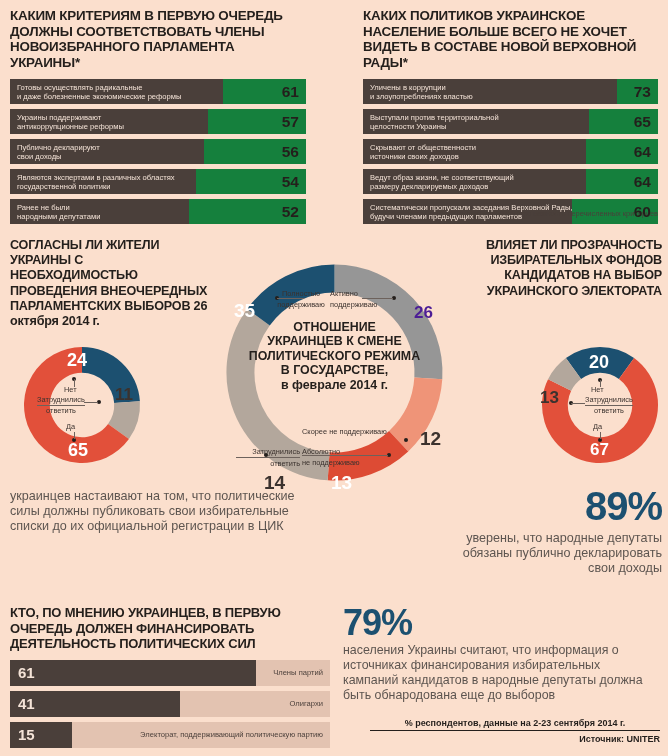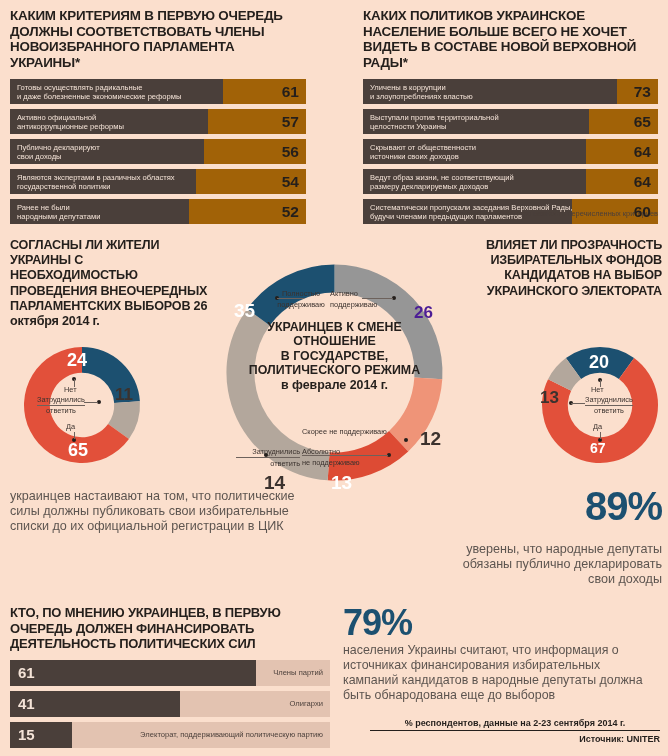--- a/index.html
+++ b/index.html
@@ -17,21 +17,21 @@
     color:#241f1c;
     letter-spacing:-0.2px;
     text-transform:uppercase;
   }
 
   
   .topchart{position:absolute;}
   .topchart .title{
     font-size:13.4px;line-height:15.6px;
   }
-  .barrow{position:relative;height:25px;margin-bottom:5px;background:#a16207;}
+  .barrow{position:relative;height:25px;margin-bottom:5px;background:#15803d;}
   .barfill{position:absolute;left:0;top:0;height:100%;background:#4a3f3a;}
   .barlabel{
     position:absolute;left:7px;top:0;height:100%;
     display:flex;flex-direction:column;justify-content:center;
     color:#f4e3d7;font-size:7.6px;line-height:9.2px;
     white-space:pre-line;z-index:3;
   }
   .barval{
     position:absolute;right:7px;top:0;height:100%;
     display:flex;align-items:center;
@@ -89,21 +89,21 @@
     <div class="heading title">КАКИМ КРИТЕРИЯМ В ПЕРВУЮ ОЧЕРЕДЬ ДОЛЖНЫ СООТВЕТСТВОВАТЬ ЧЛЕНЫ НОВОИЗБРАННОГО ПАРЛАМЕНТА УКРАИНЫ*</div>
     <div style="margin-top:9px;">
       <div class="barrow">
         <div class="barfill" style="width:72%"></div>
         <div class="barlabel" style="white-space: pre-line;">Готовы осуществлять радикальные
 и даже болезненные экономические реформы</div>
         <div class="barval">61</div>
       </div>
       <div class="barrow">
         <div class="barfill" style="width:67%"></div>
-        <div class="barlabel" style="white-space: pre-line;">Активно официальной
+        <div class="barlabel" style="white-space: pre-line;">Украины поддерживают
 антикоррупционные реформы</div>
         <div class="barval">57</div>
       </div>
       <div class="barrow">
         <div class="barfill" style="width:65.5%"></div>
         <div class="barlabel" style="white-space: pre-line;">Публично декларируют
 свои доходы</div>
         <div class="barval">56</div>
       </div>
       <div class="barrow">
@@ -210,24 +210,24 @@
       </g>
     </svg>
 
     <div class="dnum" style="left:22px;top:50px;font-size:19px;color:#ffffff;">35</div>
     <div class="dnum" style="left:202px;top:53px;font-size:17px;color:#4c1d95;">26</div>
     <div class="dnum" style="left:208px;top:178px;font-size:19px;color:#3b322e;">12</div>
     <div class="dnum" style="left:119px;top:222px;font-size:19px;color:#ffffff;">13</div>
     <div class="dnum" style="left:52px;top:222px;font-size:19px;color:#3b322e;">14</div>
 
     <div class="centertitle" style="left:20px;top:70px;width:205px;">
+      <div>ОТНОШЕНИЕ</div>
       <div>УКРАИНЦЕВ К СМЕНЕ</div>
-      <div>ОТНОШЕНИЕ</div>
+      <div>ПОЛИТИЧЕСКОГО РЕЖИМА</div>
       <div>В ГОСУДАРСТВЕ,</div>
-      <div>ПОЛИТИЧЕСКОГО РЕЖИМА</div>
       <div style="text-transform:none;">в феврале 2014 г.</div>
     </div>
 
     <div class="dot" style="left:63px;top:46px;"></div>
     <div class="lline" style="left:65px;top:48px;width:27px;height:1px;"></div>
     <div class="leader" style="left:55px;top:38px;width:68px;text-align:center;line-height:11px;">
       <div>Полностью</div>
       <div>поддерживаю</div>
     </div>
 
@@ -265,21 +265,21 @@
 
         <path d="M -34.09,-46.92 A 58,58 0 0 1 34.09,-46.92 L 18.93,-26.05 A 32.2,32.2 0 0 0 -18.93,-26.05 Z" fill="#1c5070"></path>
 
         <path d="M 34.09,-46.92 A 58,58 0 1 1 -51.93,-25.81 L -28.83,-14.33 A 32.2,32.2 0 1 0 18.93,-26.05 Z" fill="#e2503a"></path>
 
         <path d="M -51.93,-25.81 A 58,58 0 0 1 -34.09,-46.92 L -18.93,-26.05 A 32.2,32.2 0 0 0 -28.83,-14.33 Z" fill="#b3a79c"></path>
       </g>
     </svg>
     <div class="dnum" style="left:54px;top:12px;font-size:18px;color:#ffffff;">20</div>
     <div class="dnum" style="left:5px;top:48px;font-size:17px;color:#3b322e;">13</div>
-    <div class="dnum" style="left:55px;top:100px;font-size:14px;color:#ffffff;">67</div>
+    <div class="dnum" style="left:55px;top:100px;font-size:17px;color:#ffffff;">67</div>
 
     <div class="dot" style="left:63px;top:38px;"></div>
     <div class="lline" style="left:65px;top:40px;width:1px;height:7px;"></div>
     <div class="leader" style="left:56px;top:45px;">Нет</div>
 
     <div class="dot" style="left:34px;top:61px;"></div>
     <div class="lline" style="left:36px;top:63px;width:14px;height:1px;"></div>
     <div class="leader" style="left:48px;top:55px;width:52px;text-align:center;line-height:10px;">
       <div class="ln" style="display:inline-block;">Затруднились</div>
       <div>ответить</div>
@@ -289,21 +289,21 @@
     <div class="lline" style="left:65px;top:92px;width:1px;height:7px;"></div>
     <div class="leader" style="left:58px;top:82px;">Да</div>
   </div>
 
   <div style="position:absolute;left:10px;top:486px;width:300px;">
     <div class="pcttext" style="margin-top:3px;">украинцев настаивают на том, что политические силы должны публиковать свои избирательные списки до их официальной регистрации в ЦИК</div>
   </div>
 
   <div style="position:absolute;left:440px;top:486px;width:222px;text-align:right;">
     <div class="pct">89%</div>
-    <div class="pcttext" style="margin-top:16px;">уверены, что народные депутаты обязаны публично декларировать свои доходы</div>
+    <div class="pcttext" style="margin-top:5px;">уверены, что народные депутаты обязаны публично декларировать свои доходы</div>
   </div>
 
   <div style="position:absolute;left:10px;top:605px;width:320px;">
     <div class="heading" style="font-size:13px;line-height:15.6px;">КТО, ПО МНЕНИЮ УКРАИНЦЕВ, В ПЕРВУЮ ОЧЕРЕДЬ ДОЛЖЕН ФИНАНСИРОВАТЬ ДЕЯТЕЛЬНОСТЬ ПОЛИТИЧЕСКИХ СИЛ</div>
     <div style="margin-top:8px;">
       <div class="brow">
         <div class="bfill" style="width:77%"></div>
         <div class="bnum">61</div>
         <div class="bcat">Члены партий</div>
       </div>

